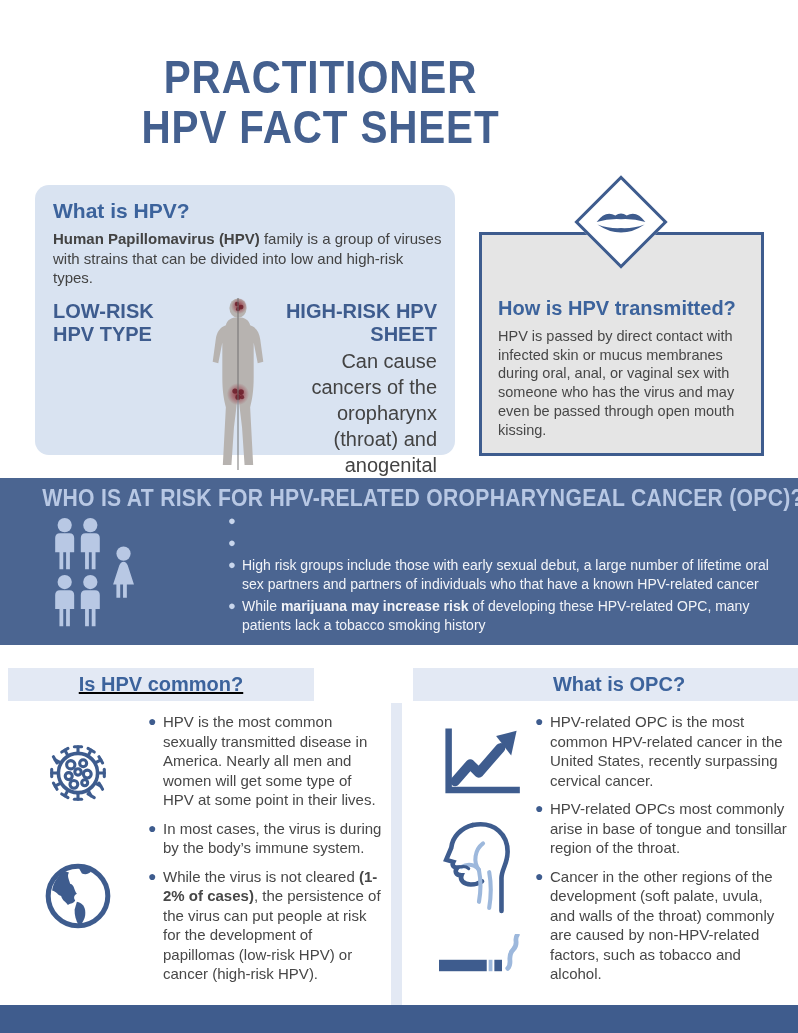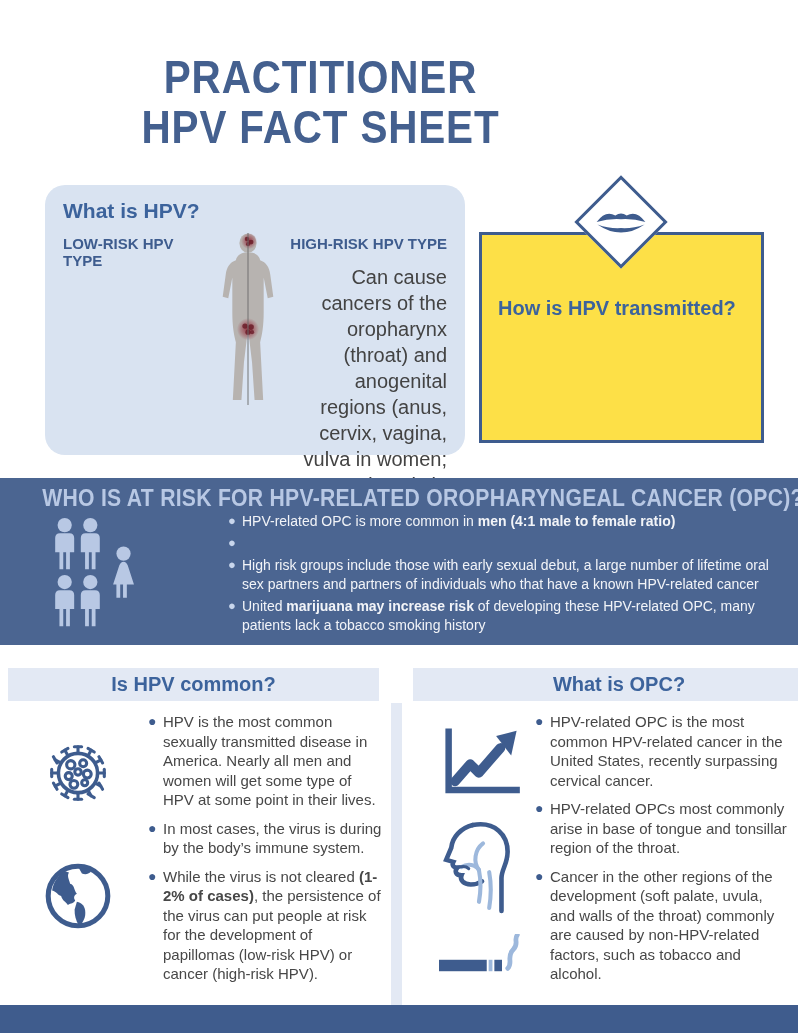--- a/index.html
+++ b/index.html
@@ -4,52 +4,52 @@
 <style>
   html,body{margin:0;padding:0;}
   body{width:798px;height:1033px;background:#ffffff;font-family:"Liberation Sans","DejaVu Sans",sans-serif;position:relative;overflow:hidden;}
   .page{position:absolute;inset:0;}
 
   
   .title{position:absolute;top:52px;left:0;width:641px;text-align:center;margin:0;color:#44608f;font-weight:700;}
   .title .tline{display:block;font-size:47px;line-height:1.06;transform:scaleX(0.86);transform-origin:center;letter-spacing:1px;}
 
   
-  .hpv-box{position:absolute;left:45px;top:185px;width:420px;height:270px;background:#d9e3f1;border-radius:20px;box-sizing:border-box;padding:12px 18px 10px 18px;}
+  .hpv-box{position:absolute;left:35px;top:185px;width:420px;height:270px;background:#d9e3f1;border-radius:14px;box-sizing:border-box;padding:12px 18px 10px 18px;}
   .hpv-box h2{margin:2px 0 6px 0;color:#3c639c;font-size:21px;}
   .hpv-box .intro{margin:0;color:#434343;font-size:15px;line-height:1.3;width:392px;}
   .risk-row{display:flex;margin-top:12px;}
-  .risk-col h3{margin:0 0 12px 0;color:#3e5c8e;font-size:15px;line-height:1.15;}
+  .risk-col h3{margin:0 0 2px 0;color:#3e5c8e;font-size:20px;line-height:1.15;}
   .risk-col p{margin:0;color:#434343;font-size:20px;line-height:1.3;}
   .risk-col.low{width:152px;}
   .risk-col.high{width:168px;text-align:right;}
   .figure{width:84px;flex:0 0 84px;display:flex;justify-content:center;margin-top:-2px;}
 
   
   .diamond{position:absolute;left:588px;top:189px;width:60px;height:60px;background:#ffffff;border:3.5px solid #3e5c8e;transform:rotate(45deg);z-index:3;display:flex;align-items:center;justify-content:center;}
   .diamond svg{transform:rotate(-45deg);}
 
   
-  .transmit-box{position:absolute;left:479px;top:232px;width:285px;min-height:211px;box-sizing:border-box;background:#fde047;border:3.5px solid #3e5c8e;padding:62px 18px 14px 16px;z-index:2;}
+  .transmit-box{position:absolute;left:479px;top:232px;width:285px;min-height:211px;box-sizing:border-box;background:#e5e5e5;border:3.5px solid #3e5c8e;padding:62px 18px 14px 16px;z-index:2;}
   .transmit-box h2{margin:0 0 7px 0;color:#3c639c;font-size:20px;}
   .transmit-box p{margin:0;color:#474747;font-size:14.5px;line-height:1.29;}
 
   
   .banner{position:absolute;left:0;top:478px;width:798px;height:167px;background:#4b6591;}
   .banner-title-wrap{position:absolute;top:7px;left:0;width:798px;text-align:right;}
   .banner-title{display:inline-block;color:#b8c8e4;font-size:23.5px;font-weight:700;transform:scaleX(0.9);transform-origin:center;letter-spacing:0.3px;white-space:nowrap;}
   .people{position:absolute;left:52px;top:40px;}
   .banner-list{position:absolute;left:228px;top:34px;width:545px;margin:0;padding:0;list-style:none;}
   .banner-list li{display:flex;color:#f2f4f8;font-size:14px;line-height:1.36;margin-bottom:3px;}
   .banner-list .dot{flex:0 0 14px;color:#c9d6ec;font-size:13px;line-height:1.45;}
   .bseg{font-weight:700;}
 
   
   .col-header{position:absolute;top:668px;height:33px;background:#e3e9f4;display:flex;align-items:center;justify-content:center;}
-  .col-header.left{left:8px;width:371px;}
+  .col-header.left{left:8px;width:306px;text-decoration:underline;}
   .col-header.right{left:413px;width:412px;}
   .col-header h2{margin:0;color:#3c639c;font-size:20px;}
   .divider{position:absolute;left:391px;top:703px;width:11px;height:302px;background:#e3e9f4;}
   .col-content{position:absolute;top:712px;display:flex;}
   .col-content.left{left:8px;width:377px;}
   .col-content.right{left:413px;width:377px;}
   .icon-stack{display:flex;flex-direction:column;align-items:center;}
   .col-content.left .icon-stack{flex:0 0 140px;}
   .col-content.right .icon-stack{flex:0 0 108px;margin-left:14px;}
   .col-list{margin:0;padding:0;list-style:none;flex:1;}
@@ -69,20 +69,21 @@
 
 <div class="page">
 
   <h1 class="title">
     <span class="tline">PRACTITIONER</span>
     <span class="tline">HPV FACT SHEET</span>
   </h1>
 
   <section class="hpv-box">
     <h2>What is HPV?</h2>
+    <p class="intro"><span class="bseg">Human Papillomavirus (HPV)</span><span> family is a group of viruses with strains that can be divided into low and high-risk types.</span></p>
     <div class="risk-row">
       <div class="risk-col low">
         <h3>LOW-RISK HPV TYPE</h3>
       </div>
       <div class="figure">
         <svg width="76" height="172" viewBox="0 0 60 170" aria-hidden="true">
           <defs>
             <radialGradient id="rg" cx="50%" cy="50%" r="50%">
               <stop offset="0%" stop-color="#8a2936" stop-opacity="0.95"></stop>
               <stop offset="55%" stop-color="#9c4450" stop-opacity="0.55"></stop>
@@ -97,38 +98,39 @@
           <circle cx="30" cy="11" r="2.0" fill="#6b1d29" opacity="0.8"></circle>
           <circle cx="30" cy="95" r="11" fill="url(#rg)"></circle>
           <circle cx="27" cy="92" r="2.6" fill="#6b1d29" opacity="0.85"></circle>
           <circle cx="33" cy="93" r="2.8" fill="#6b1d29" opacity="0.85"></circle>
           <circle cx="30" cy="98" r="2.6" fill="#6b1d29" opacity="0.85"></circle>
           <circle cx="34" cy="98" r="2.1" fill="#6b1d29" opacity="0.8"></circle>
           <line x1="30" y1="0" x2="30" y2="170" stroke="#6a6a6a" stroke-width="0.9"></line>
         </svg>
       </div>
       <div class="risk-col high">
-        <h3>HIGH-RISK HPV TYPE</h3>
+        <h3>HIGH-RISK HPV SHEET</h3>
         <p>Can cause cancers of the oropharynx (throat) and anogenital regions (anus, cervix, vagina, vulva in women; anus and penis in men).</p>
       </div>
     </div>
   </section>
 
   <div class="diamond">
     <svg width="52" height="34" viewBox="0 0 64 40" aria-hidden="true">
       <path fill="#3e5c8e" d="M2 20 Q13 5 25 12 Q32 7 39 12 Q51 5 62 20 Q47 15.5 32 16.5 Q17 15.5 2 20 Z"></path>
       <path fill="#3e5c8e" d="M3 23 Q32 43 61 23 Q46 28.5 32 27.5 Q18 28.5 3 23 Z"></path>
       <line x1="14" y1="19" x2="20" y2="24" stroke="#ffffff" stroke-width="1"></line>
       <line x1="30" y1="18" x2="31" y2="26" stroke="#ffffff" stroke-width="1"></line>
       <line x1="44" y1="19" x2="40" y2="25" stroke="#ffffff" stroke-width="1"></line>
     </svg>
   </div>
 
   <section class="transmit-box">
     <h2>How is HPV transmitted?</h2>
+    <p>HPV is passed by direct contact with infected skin or mucus membranes during oral, anal, or vaginal sex with someone who has the virus and may even be passed through open mouth kissing.</p>
   </section>
 
   <section class="banner">
     <div class="banner-title-wrap">
       <span class="banner-title">WHO IS AT RISK FOR HPV-RELATED OROPHARYNGEAL CANCER (OPC)?</span>
     </div>
     <div class="people">
       <svg width="88" height="112" viewBox="0 0 92 118" aria-hidden="true" fill="#b8c8e4">
         <g>
           <circle cx="13" cy="7.5" r="7.5"></circle>
@@ -148,32 +150,31 @@
         </g>
         <g transform="translate(62,30)">
           <circle cx="13" cy="7.5" r="7.5"></circle>
           <path d="M13 16 Q16 16 17.5 20 L24 40 H16.5 L16.5 54 H12.5 L12.5 40 L9.5 40 L9.5 54 H5.5 L5.5 40 H2 L8.5 20 Q10 16 13 16 Z"></path>
         </g>
       </svg>
     </div>
     <ul class="banner-list">
       <li>
           <span class="dot">●</span>
-          <span><span>HPV-related OPC is more common in </span><span class="bseg">men (4:1 male to female ratio)</span></span>
         </li>
       <li>
           <span class="dot">●</span>
         </li>
       <li>
           <span class="dot">●</span>
           <span><span>High risk groups include those with early sexual debut, a large number of lifetime oral sex partners and partners of individuals who that have a known HPV-related cancer</span></span>
         </li>
       <li>
           <span class="dot">●</span>
-          <span><span>United </span><span class="bseg">marijuana may increase risk</span><span> of developing these HPV-related OPC, many patients lack a tobacco smoking history</span></span>
+          <span><span>While </span><span class="bseg">marijuana may increase risk</span><span> of developing these HPV-related OPC, many patients lack a tobacco smoking history</span></span>
         </li>
     </ul>
   </section>
 
   <div class="col-header left">
     <h2>Is HPV common?</h2>
   </div>
   <div class="col-header right">
     <h2>What is OPC?</h2>
   </div>

